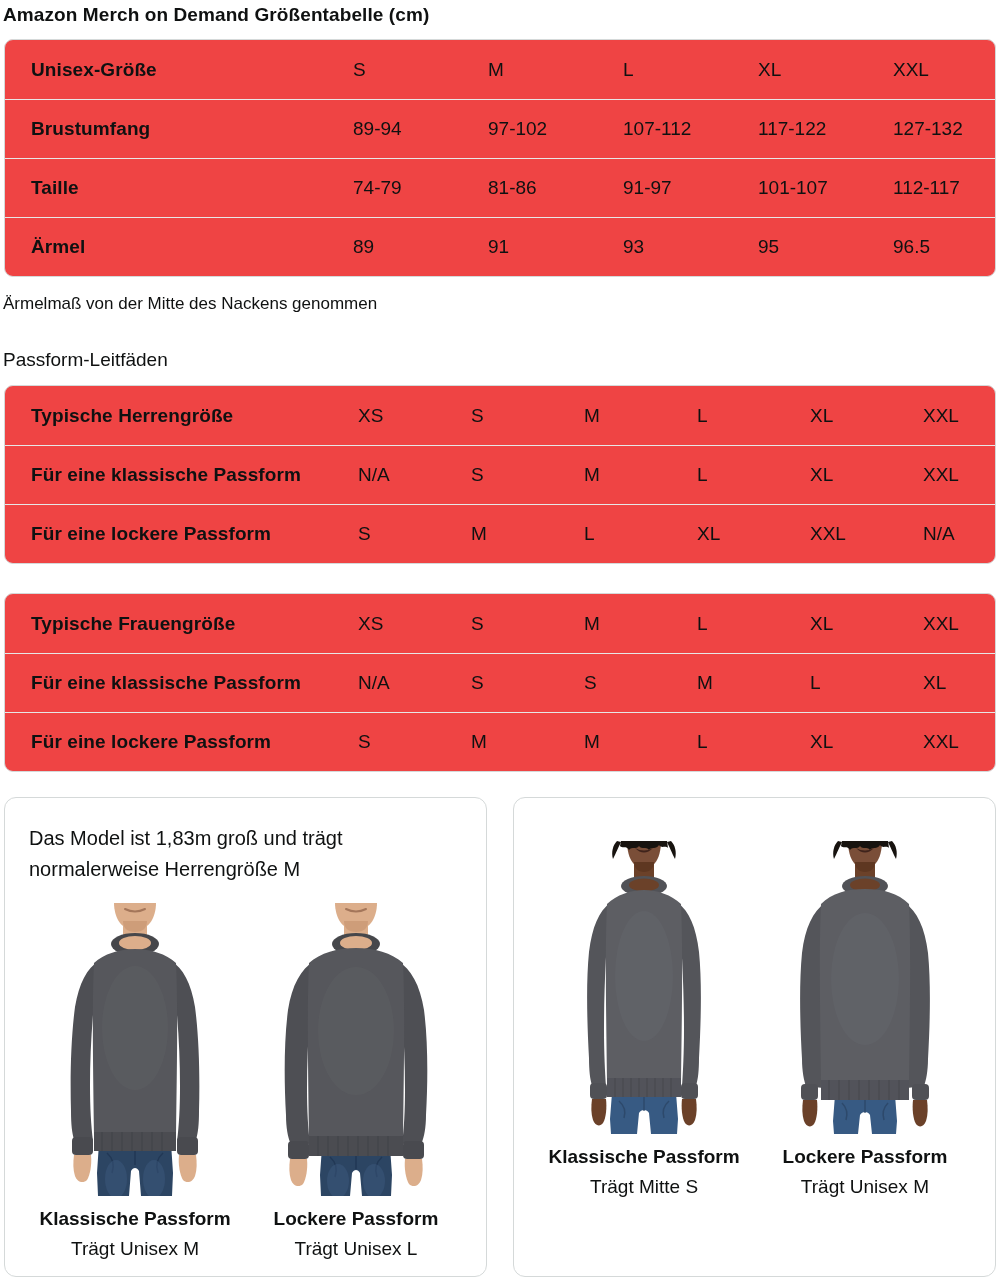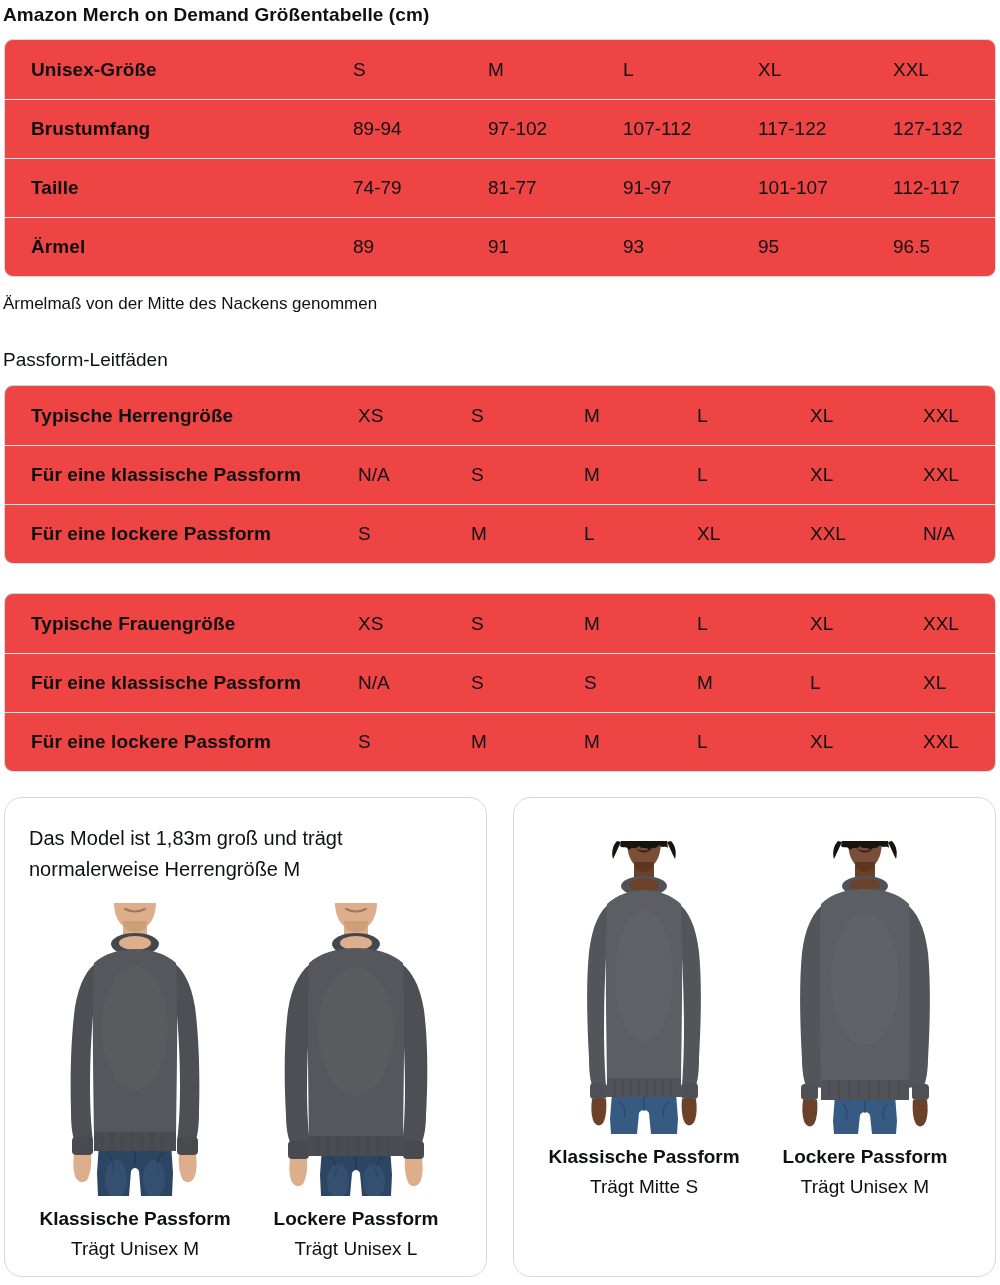--- a/index.html
+++ b/index.html
@@ -23,21 +23,21 @@
   .cols6 .trow { grid-template-columns: 327px 113px 113px 113px 113px 113px 1fr; }
   .tlabel { font-weight: 700; font-size: 19px; letter-spacing: .1px; }
   .tval { font-size: 19px; }
 
   .footnote { font-size: 17px; margin: 17px 0 0 3px; }
   .section-heading { font-size: 19px; font-weight: 400; margin: 35px 0 14px 3px; }
   .tbl-gap { margin-top: 29px; }
 
   .cards { display: flex; gap: 26px; margin: 25px 4px 0 4px; }
   .card {
-    flex: 1 1 0; border: 1px solid #D5D9D9; border-radius: 18px;
+    flex: 1 1 0; border: 1px solid #D5D9D9; border-radius: 12px;
     padding: 25px 24px 16px 24px; background: #fff;
   }
   .card-intro { font-size: 20px; line-height: 31px; margin: 0; }
   .figures { display: flex; justify-content: space-between; margin-top: 18px; }
   .figure { width: 49%; display: flex; flex-direction: column; align-items: center; }
   .figure svg { width: 160px; height: 293px; display: block; }
   .fit-label { font-weight: 700; font-size: 19px; margin-top: 12px; text-align: center; }
   .size-label { font-size: 19px; margin-top: 8px; text-align: center; }
 </style>
 </head>
@@ -60,21 +60,21 @@
       <div class="tlabel">Brustumfang</div>
       <div class="tval">89-94</div>
       <div class="tval">97-102</div>
       <div class="tval">107-112</div>
       <div class="tval">117-122</div>
       <div class="tval">127-132</div>
     </div>
     <div class="trow">
       <div class="tlabel">Taille</div>
       <div class="tval">74-79</div>
-      <div class="tval">81-77</div>
+      <div class="tval">81-86</div>
       <div class="tval">91-97</div>
       <div class="tval">101-107</div>
       <div class="tval">112-117</div>
     </div>
     <div class="trow">
       <div class="tlabel">Ärmel</div>
       <div class="tval">89</div>
       <div class="tval">91</div>
       <div class="tval">93</div>
       <div class="tval">95</div>

